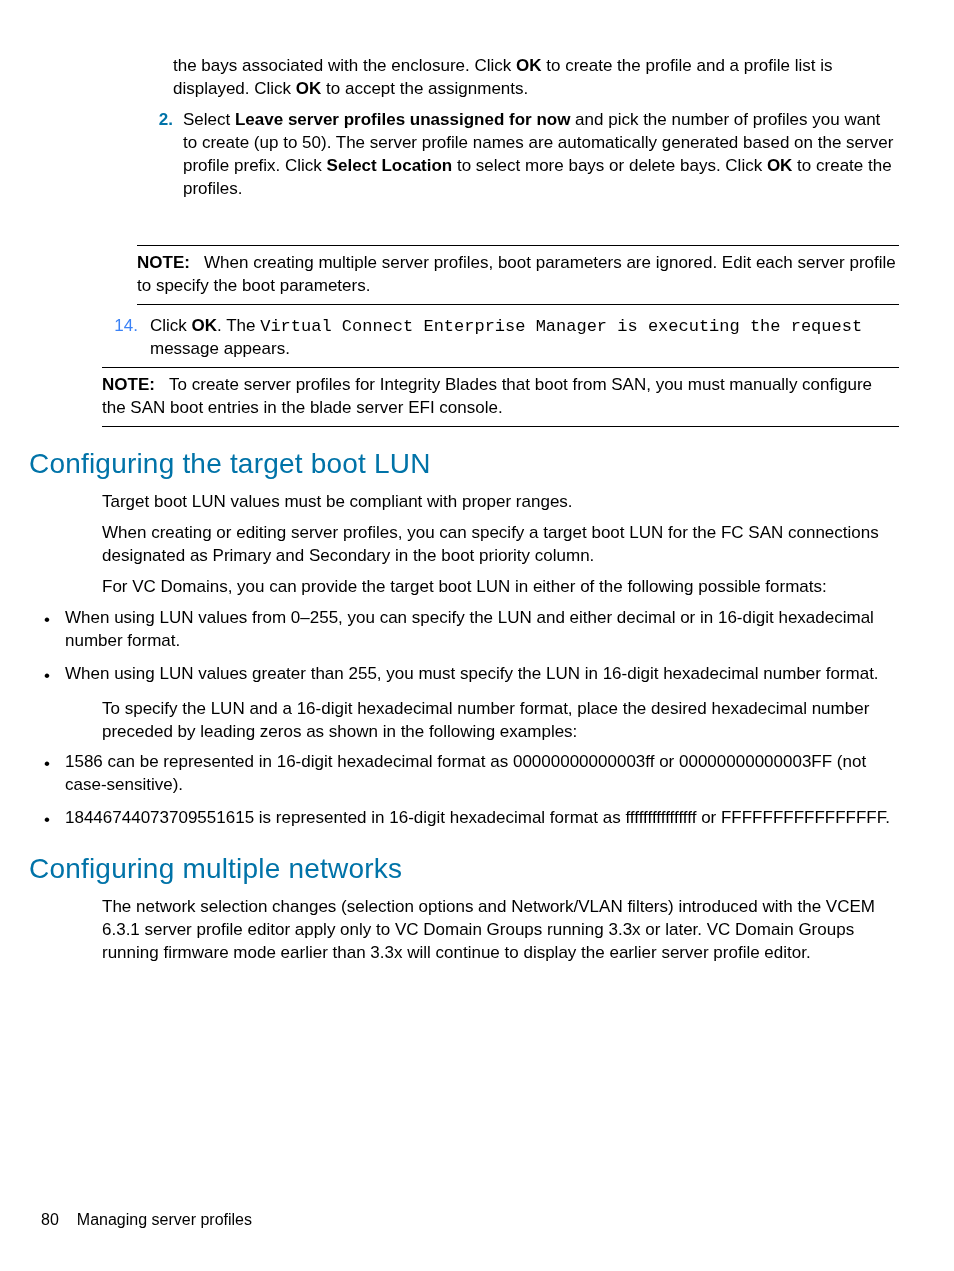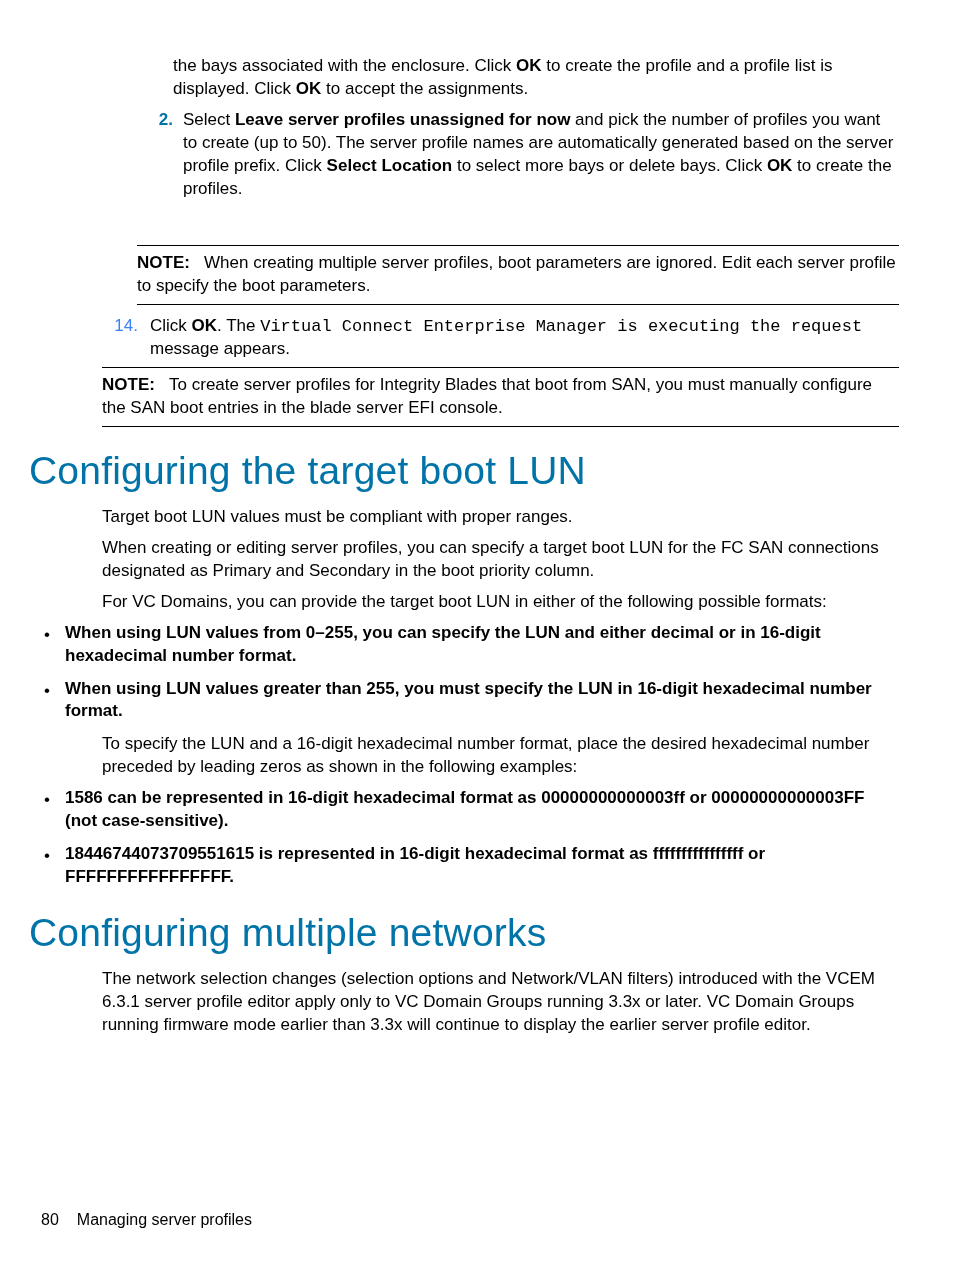--- a/index.html
+++ b/index.html
@@ -26,21 +26,21 @@
   }
   .indent-1 { margin-left: 73px; }
   .indent-2 { margin-left: 108px; }
   .indent-3 { margin-left: 144px; }
   p { margin: 0 0 8px 0; }
   .bold { font-weight: bold; }
   .mono { font-family: "Courier New", Courier, monospace; font-size: 17px; }
   .h2 {
     font-family: "Futura", "Trebuchet MS", Arial, sans-serif;
     color: #0073a8;
-    font-size: 39px;
+    font-size: 28px;
     font-weight: 400;
     margin: 18px 0 8px 0;
     letter-spacing: 0.2px;
   }
   .note-box {
     border-top: 1px solid #000;
     border-bottom: 1px solid #000;
     padding: 6px 0;
     margin: 6px 0 10px 0;
   }
@@ -69,21 +69,21 @@
   .bullet-item {
     display: flex;
     margin-bottom: 10px;
   }
   .bullet-dot {
     width: 36px;
     flex: 0 0 36px;
     text-align: center;
     padding-top: 2px;
   }
-  .bullet-body { flex: 1; font-weight: bold; }
+  .bullet-body { flex: 1; }
   .footer {
     position: absolute;
     bottom: 40px;
     left: 41px;
     font-size: 16px;
   }
   .footer .pn { margin-right: 18px; }
 </style>
 </head>
 <body>

